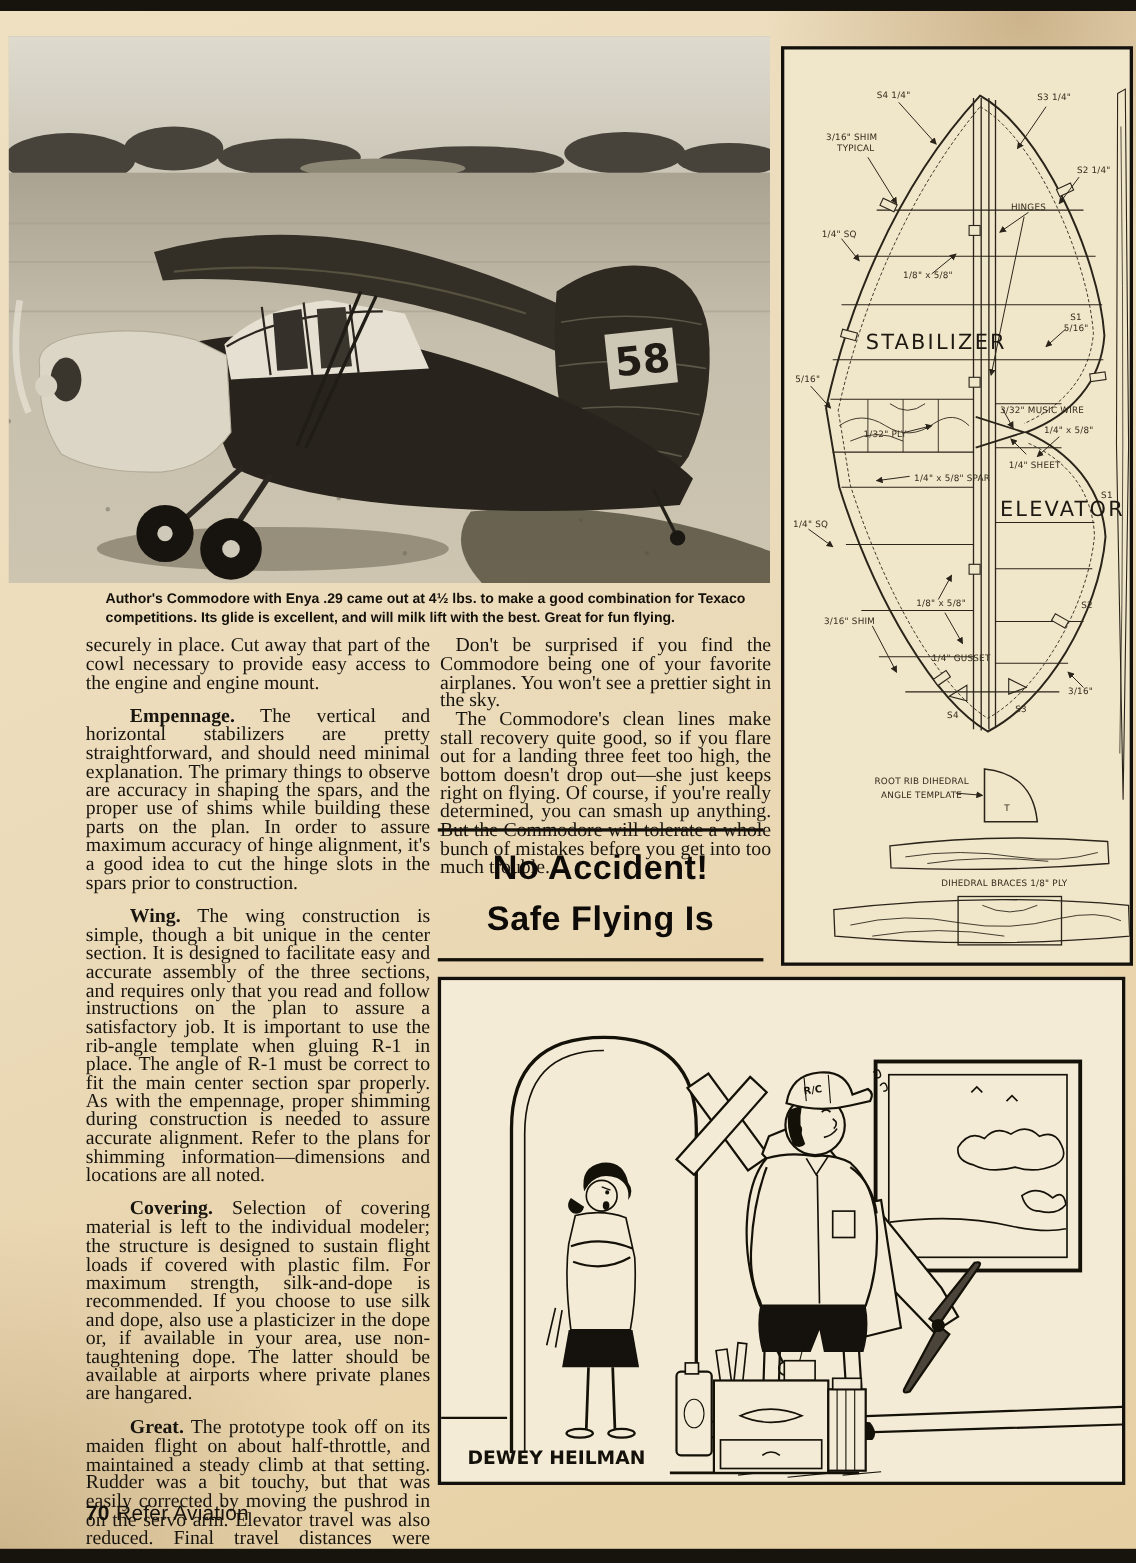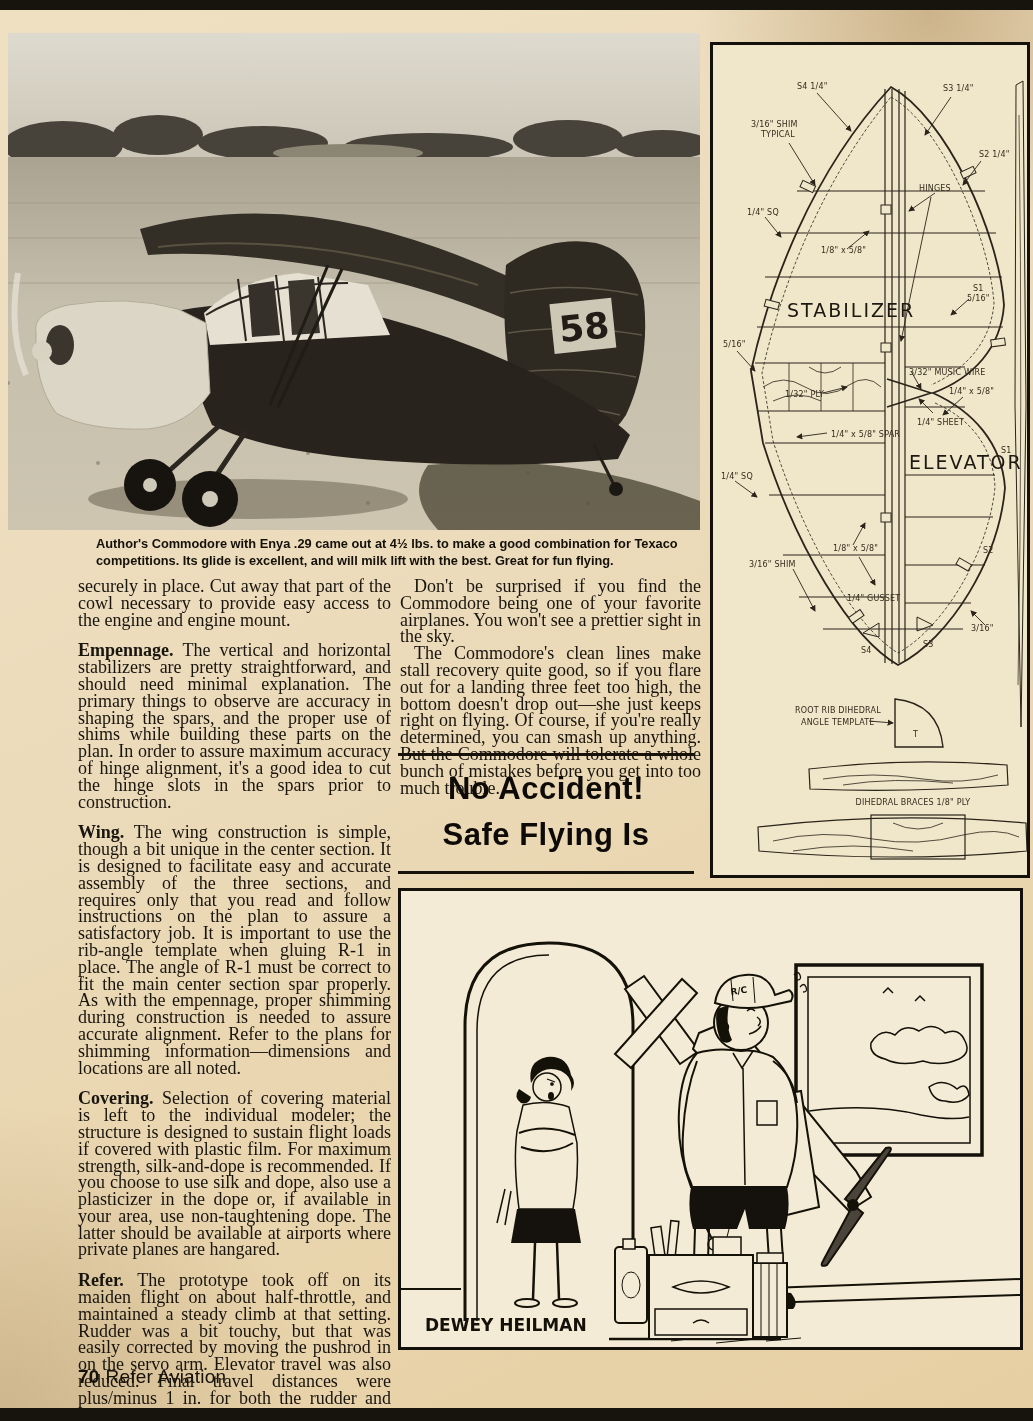--- a/index.html
+++ b/index.html
@@ -16,21 +16,21 @@
   .photo svg{display:block;}
   .caption{position:absolute;left:76px;top:536px;width:622px;
     font-family:"Liberation Sans",sans-serif;font-weight:bold;font-size:12.8px;
     line-height:16.5px;color:#14100a;margin-left:20px;}
   .col{position:absolute;font-size:18px;line-height:16.8px;text-align:justify;}
   .col1{left:78px;top:578px;width:313px;}
   .col2{left:400px;top:578px;width:301px;}
   .col p{margin:0;}
   .col p.sp{margin-top:14px;}
   .col p.ind{text-indent:14px;}
-  .col b{font-weight:bold;}
+  .col b{font-weight:bold;margin-left:40px;}
   .headline{position:absolute;left:398px;top:753px;width:296px;
     border-top:3px solid #16120b;border-bottom:3px solid #16120b;
     padding:10px 0 13px;text-align:center;font-family:"Liberation Sans",sans-serif;
     font-weight:bold;font-size:31px;line-height:46px;color:#0d0a07;letter-spacing:.5px;}
   .diagram{position:absolute;left:710px;top:42px;width:320px;height:836px;
     border:3px solid #14110c;box-sizing:border-box;background:#f0e6c9;}
   .cartoon{position:absolute;left:398px;top:888px;width:625px;height:462px;
     border:3px solid #14110c;box-sizing:border-box;background:#f3ebd5;}
   .footer{position:absolute;left:78px;top:1366px;font-family:"Liberation Sans",sans-serif;
     font-size:19px;color:#15110b;letter-spacing:.2px;}
@@ -122,21 +122,21 @@
     </svg>
   </div>
 
   <div class="caption">Author's Commodore with Enya .29 came out at 4½ lbs. to make a good combination for Texaco competitions. Its glide is excellent, and will milk lift with the best. Great for fun flying.</div>
 
   <div class="col col1">
       <p>securely in place. Cut away that part of the cowl necessary to provide easy access to the engine and engine mount.</p>
       <p class="sp"><b>Empennage.</b> The vertical and horizontal stabilizers are pretty straightforward, and should need minimal explanation. The primary things to observe are accuracy in shaping the spars, and the proper use of shims while building these parts on the plan. In order to assure maximum accuracy of hinge alignment, it's a good idea to cut the hinge slots in the spars prior to construction.</p>
       <p class="sp"><b>Wing.</b> The wing construction is simple, though a bit unique in the center section. It is designed to facilitate easy and accurate assembly of the three sections, and requires only that you read and follow instructions on the plan to assure a satisfactory job. It is important to use the rib-angle template when gluing R-1 in place. The angle of R-1 must be correct to fit the main center section spar properly. As with the empennage, proper shimming during construction is needed to assure accurate alignment. Refer to the plans for shimming information—dimensions and locations are all noted.</p>
       <p class="sp"><b>Covering.</b> Selection of covering material is left to the individual modeler; the structure is designed to sustain flight loads if covered with plastic film. For maximum strength, silk-and-dope is recommended. If you choose to use silk and dope, also use a plasticizer in the dope or, if available in your area, use non-taughtening dope. The latter should be available at airports where private planes are hangared.</p>
-      <p class="sp"><b>Refer.</b> The prototype took off on its maiden flight on about half-throttle, and maintained a steady climb at that setting. Rudder was a bit touchy, but that was easily corrected by moving the pushrod in on the servo arm. Elevator travel was also reduced. Final travel distances were plus/minus 1 in. for both the rudder and elevator.</p>
+      <p class="sp"><b>Great.</b> The prototype took off on its maiden flight on about half-throttle, and maintained a steady climb at that setting. Rudder was a bit touchy, but that was easily corrected by moving the pushrod in on the servo arm. Elevator travel was also reduced. Final travel distances were plus/minus 1 in. for both the rudder and elevator.</p>
     </div>
   <div class="col col2">
       <p class="ind">Don't be surprised if you find the Commodore being one of your favorite airplanes. You won't see a prettier sight in the sky.</p>
       <p class="ind">The Commodore's clean lines make stall recovery quite good, so if you flare out for a landing three feet too high, the bottom doesn't drop out—she just keeps right on flying. Of course, if you're really determined, you can smash up anything. But the Commodore will tolerate a whole bunch of mistakes before you get into too much trouble.</p>
     </div>
 
   <div class="headline">
     <div>No Accident!</div>
     <div>Safe Flying Is</div>
   </div>

